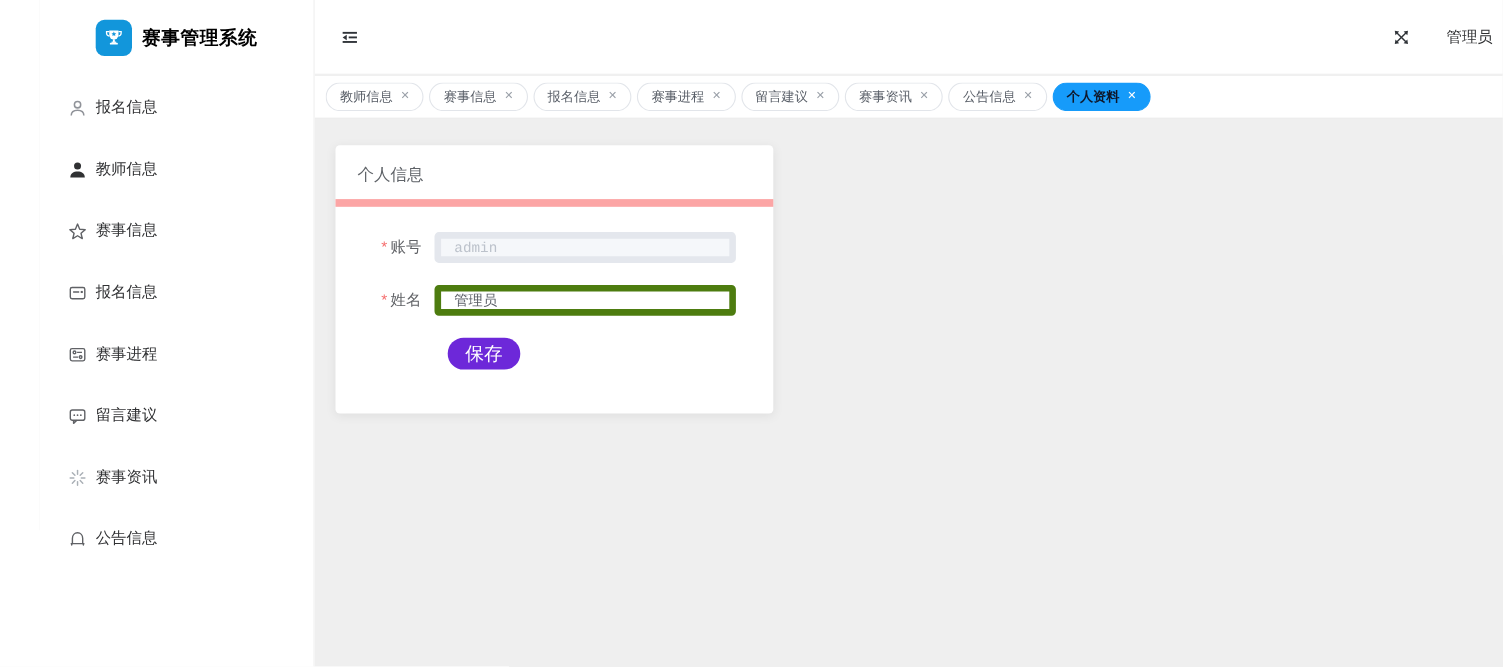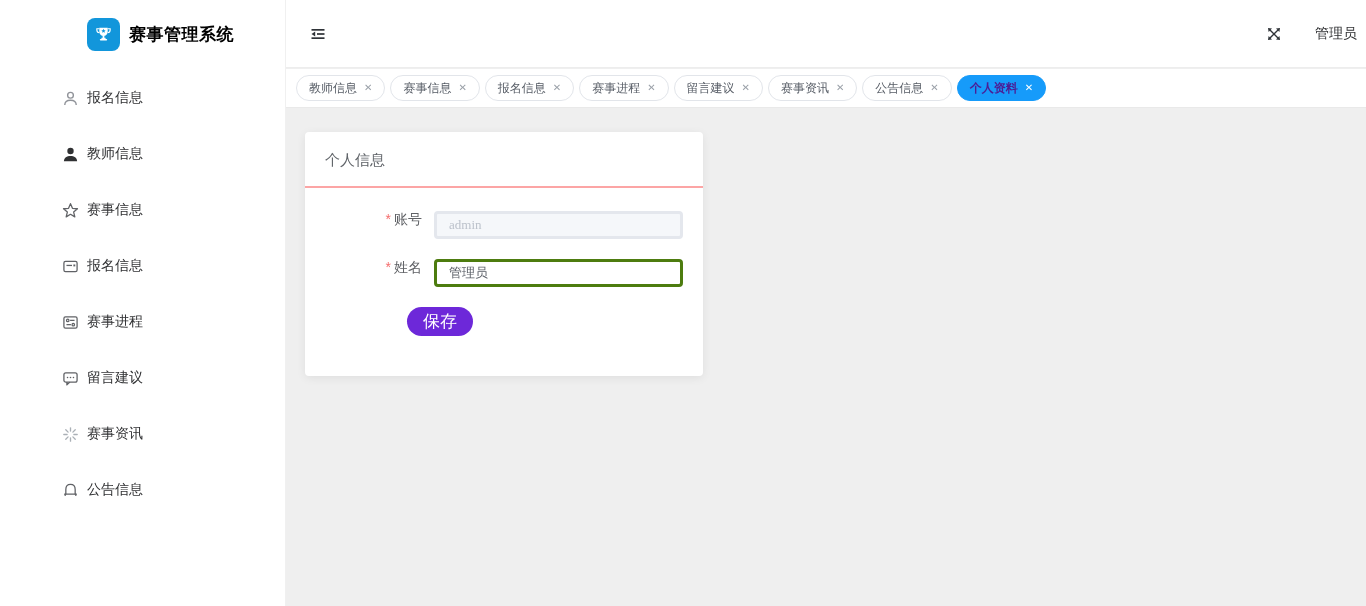--- a/index.html
+++ b/index.html
@@ -41,41 +41,41 @@
     background:#fff; display:flex; align-items:center; padding:0 34px 0 10px;
     border-bottom:1px solid #e9e9e9; }
   .tabs { display:flex; align-items:center; gap:5px; flex:1; overflow:hidden; }
   .tab { height:26px; display:inline-flex; align-items:center; gap:7px;
     padding:0 12px; border:1px solid #e2e5ea; border-radius:13px; background:#fff;
     cursor:pointer; white-space:nowrap; }
   .tab-label { font-size:12px; color:#575d66; }
   .tab-close { font-size:10px; color:#9aa0a8; line-height:1; cursor:pointer; }
   .tab-close::before { content:"✕"; }
   .tab.active { background:#169bfa; border-color:#169bfa; }
-  .tab.active .tab-label { color:#4c1d95; font-weight:bold;font-family:Liberation Serif, serif; }
+  .tab.active .tab-label { color:#0f172a; font-weight:bold;font-family:Liberation Serif, serif; }
   .tab.active .tab-close { color:#fff; }
   .tab-chevron { position:absolute; right:8px; top:0; height:39px; width:24px;
     display:flex; align-items:center; justify-content:center; background:none;
     border:none; cursor:pointer; }
 
   
   .content { position:absolute; left:250px; top:108px; width:1116px; height:498px;
     background:#efefef; }
   .card { position:absolute; left:19px; top:24px; width:398px;
     background:#fff; border-radius:4px; box-shadow:0 2px 10px rgba(0,0,0,.07); }
   .card-header { height:56px; line-height:56px; padding:0 20px; font-size:15px;
-    color:#5f6368; border-bottom:2px solid #fca5a5; }
+    color:#5f6368; border-bottom:7px solid #fca5a5; }
   .card-body { padding:23px 20px 40px 0; }
-  .form-row { display:flex; margin-bottom:20px;padding-left:39px; }
+  .form-row { display:flex; align-items:center; margin-bottom:20px; }
   .form-label { width:90px; text-align:right; font-size:14px; color:#606266;
     padding-right:12px; flex:0 0 auto; }
   .req { color:#f56c6c; margin-right:3px; }
-  .input { width:274px; height:28px; border:3px solid #4d7c0f; border-radius:4px;
+  .input { width:274px; height:28px; border:6px solid #4d7c0f; border-radius:4px;
     padding:0 12px; font-size:13px; color:#5a5e66; outline:none; background:#fff;
-    font-family:Liberation Serif, serif; }
+    font-family:Liberation Mono, monospace; }
   .input[disabled] { background:#f5f7fa; border-color:#e4e7ed; color:#bcc2cb; }
   .btn-row { margin-left:102px; margin-top:19px; }
   .save-btn { min-width:56px; height:29px; padding:0 16px; border:none;
     border-radius:15px; background:#6d28d9; color:#fff; font-size:17px;
     cursor:pointer; font-family:Liberation Serif, serif; }
 
   
   .scrollbar { position:absolute; right:0; top:0; width:17px; height:498px;
     background:#f7f7f7; border-left:1px solid #ededed; }
   .scroll-arrow { position:absolute; left:50%; transform:translateX(-50%);

